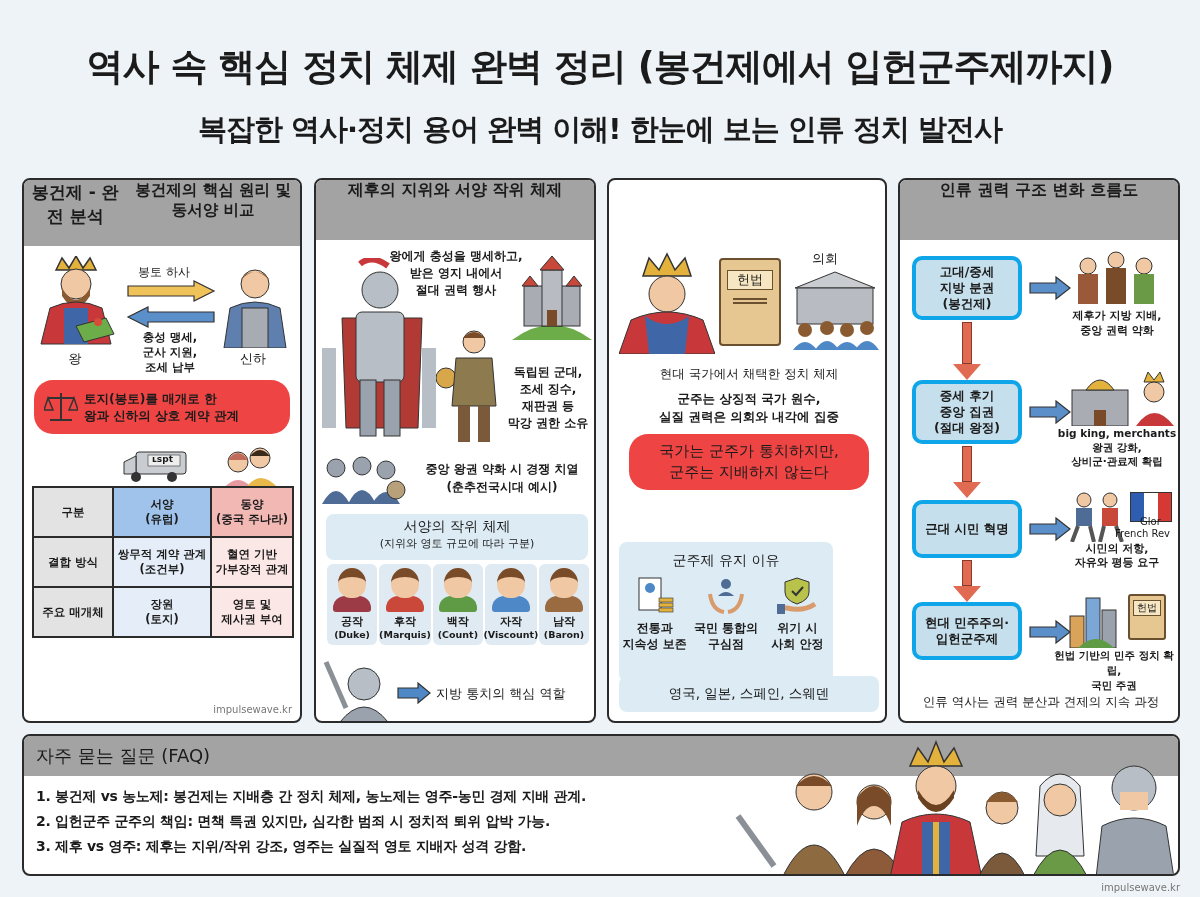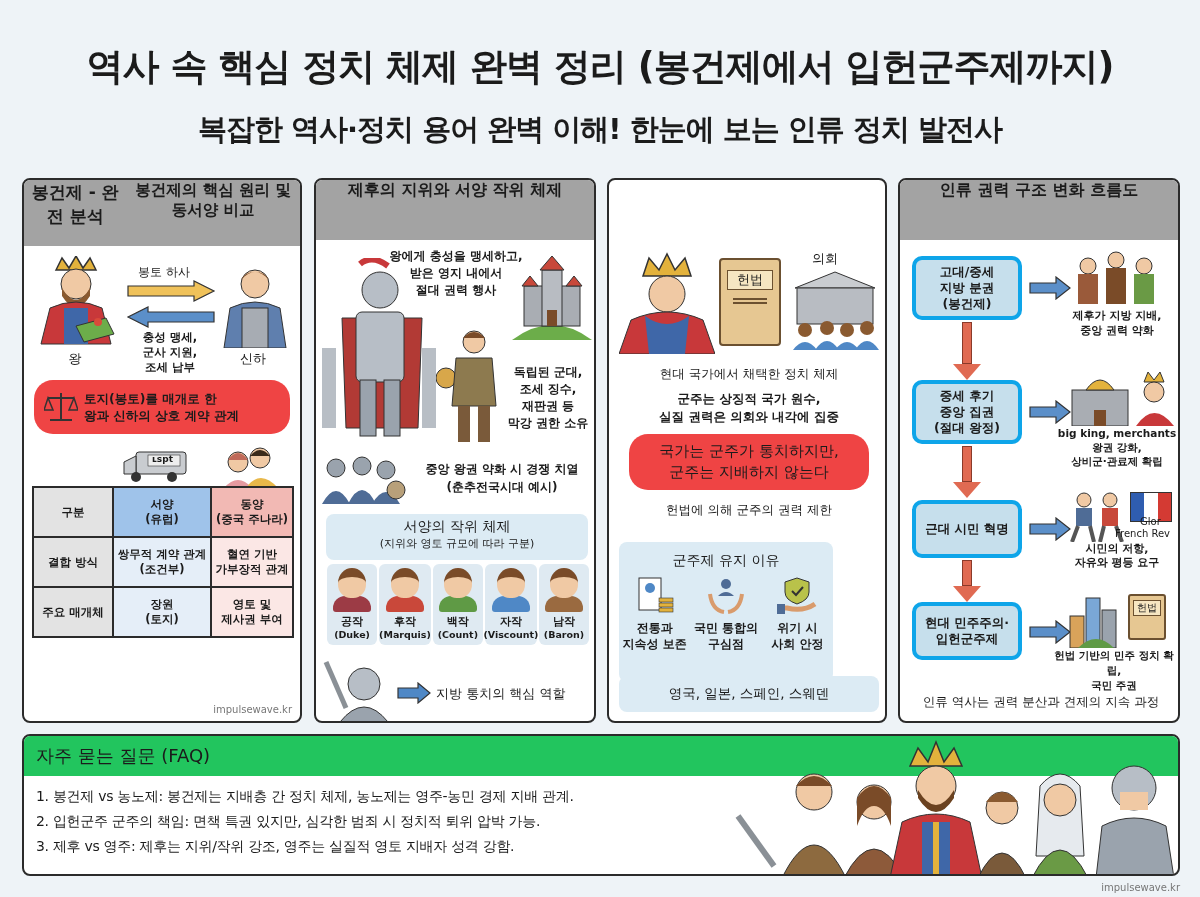--- a/index.html
+++ b/index.html
@@ -24,21 +24,21 @@
 .rank{display:inline-flex;flex-direction:column;align-items:center;width:52px;background:#dfeaf2;border-radius:6px;margin:0 1px;padding:4px 0 5px}
 .face{width:28px;height:30px;border-radius:50% 50% 45% 45%;background:#f0c9a4;border-top:9px solid #7a4b28;position:relative}
 .body{width:38px;height:16px;border-radius:12px 12px 3px 3px;margin-top:-2px}
 .rank .k{font-size:11px;font-weight:bold;margin-top:2px}
 .rank .e{font-size:9.5px;font-weight:bold}
 .flowbox{position:absolute;left:12px;width:110px;background:#c6dfec;border:4px solid #0ea5e9;border-radius:10px;text-align:center;font-size:12.5px;font-weight:bold;line-height:16px;display:flex;align-items:center;justify-content:center}
 .downarrow{position:absolute;left:56px;width:22px}
 .downarrow .shaft{width:10px;margin:0 auto;background:#e06a52;border:1.5px solid #8a3a2a}
 .downarrow .head{width:0;height:0;border-left:14px solid transparent;border-right:14px solid transparent;border-top:16px solid #e06a52;margin-left:-3px}
 .rarrow{position:absolute;left:128px;width:44px;height:24px}
-.faq-line{font-size:14px;font-weight:normal;line-height:25px;letter-spacing:-0.3px}
+.faq-line{font-size:14px;font-weight:bold;line-height:25px;letter-spacing:-0.3px}
 .wm{font-size:10px;color:#777;font-family:"DejaVu Sans",sans-serif}
 </style>
 </head>
 <body>
 
 <div class="title">역사 속 핵심 정치 체제 완벽 정리 (봉건제에서 입헌군주제까지)</div>
 <div class="subtitle">복잡한 역사·정치 용어 완벽 이해! 한눈에 보는 인류 정치 발전사</div>
 
 <div class="panel" style="left:22px;top:178px;width:280px;height:545px">
   <div class="ph" style="height:66px">
@@ -280,21 +280,20 @@
       <path d="M6 80 Q18 64 30 80Z M28 80 Q40 62 52 80Z M48 80 Q60 64 72 80Z M68 80 Q80 62 92 80Z" fill="#4f88c6"></path>
     </svg>
   </div>
   <div class="abs b c" style="left:0;top:186px;width:280px;font-size:12.5px">현대 국가에서 채택한 정치 체제</div>
   <div class="abs note" style="left:0;top:210px;width:280px;white-space:pre-line;font-size:12.5px;line-height:18px">군주는 상징적 국가 원수,
 실질 권력은 의회와 내각에 집중</div>
   <div class="abs box-y" style="left:20px;top:254px;width:240px;height:56px;display:flex;align-items:center;justify-content:center">
     <div class="b c" style="white-space:pre-line;font-size:15px;line-height:21px">국가는 군주가 통치하지만,
 군주는 지배하지 않는다</div>
   </div>
-  <div class="abs b c" style="left:0;top:322px;width:280px;font-size:12.5px">헌법에 의해 군주의 권력 제한</div>
   <div class="abs box-b" style="left:10px;top:362px;width:214px;height:140px">
     <div class="b c" style="font-size:14px;margin-top:10px">군주제 유지 이유</div>
     <div style="display:flex;justify-content:space-between;margin-top:6px">
       <div class="c" style="width:80px">
         <svg width="40" height="40" viewBox="0 0 40 40">
             <rect x="4" y="2" width="22" height="32" fill="#fff" stroke="#333"></rect>
             <circle cx="15" cy="12" r="5" fill="#4f88c6"></circle>
             <rect x="24" y="22" width="14" height="4" fill="#e3b23c" stroke="#333" stroke-width=".6"></rect>
             <rect x="24" y="27" width="14" height="4" fill="#e3b23c" stroke="#333" stroke-width=".6"></rect>
             <rect x="24" y="32" width="14" height="4" fill="#e3b23c" stroke="#333" stroke-width=".6"></rect>
@@ -422,21 +421,21 @@
   </div>
   <div class="abs" style="left:228px;top:414px;width:38px;height:46px;background:#e6c792;border:2px solid #6b5030;border-radius:3px">
     <div class="b c" style="margin:4px 3px 0;background:#f6e6c2;border:1px solid #6b5030;font-size:10px">헌법</div>
   </div>
   <div class="abs note" style="left:148px;top:468px;width:132px;white-space:pre-line;font-size:10.5px;line-height:15px">헌법 기반의 민주 정치 확립,
 국민 주권</div>
   <div class="abs b c" style="left:0;top:514px;width:282px;font-size:12.5px">인류 역사는 권력 분산과 견제의 지속 과정</div>
 </div>
 
 <div class="panel" style="left:22px;top:734px;width:1158px;height:142px">
-  <div style="background:#22c55e;height:40px;padding-left:12px;display:flex;align-items:center">
+  <div style="background:#a3a3a3;height:40px;padding-left:12px;display:flex;align-items:center">
     <div class="b" style="font-size:18px">자주 묻는 질문 (FAQ)</div>
   </div>
   <div style="padding:8px 12px">
     <div class="faq-line">1. 봉건제 vs 농노제: 봉건제는 지배층 간 정치 체제, 농노제는 영주-농민 경제 지배 관계.</div>
     <div class="faq-line">2. 입헌군주 군주의 책임: 면책 특권 있지만, 심각한 범죄 시 정치적 퇴위 압박 가능.</div>
     <div class="faq-line">3. 제후 vs 영주: 제후는 지위/작위 강조, 영주는 실질적 영토 지배자 성격 강함.</div>
   </div>
 
   <div class="abs" style="left:710px;top:0">
     <svg width="448" height="142" viewBox="0 0 448 142">

